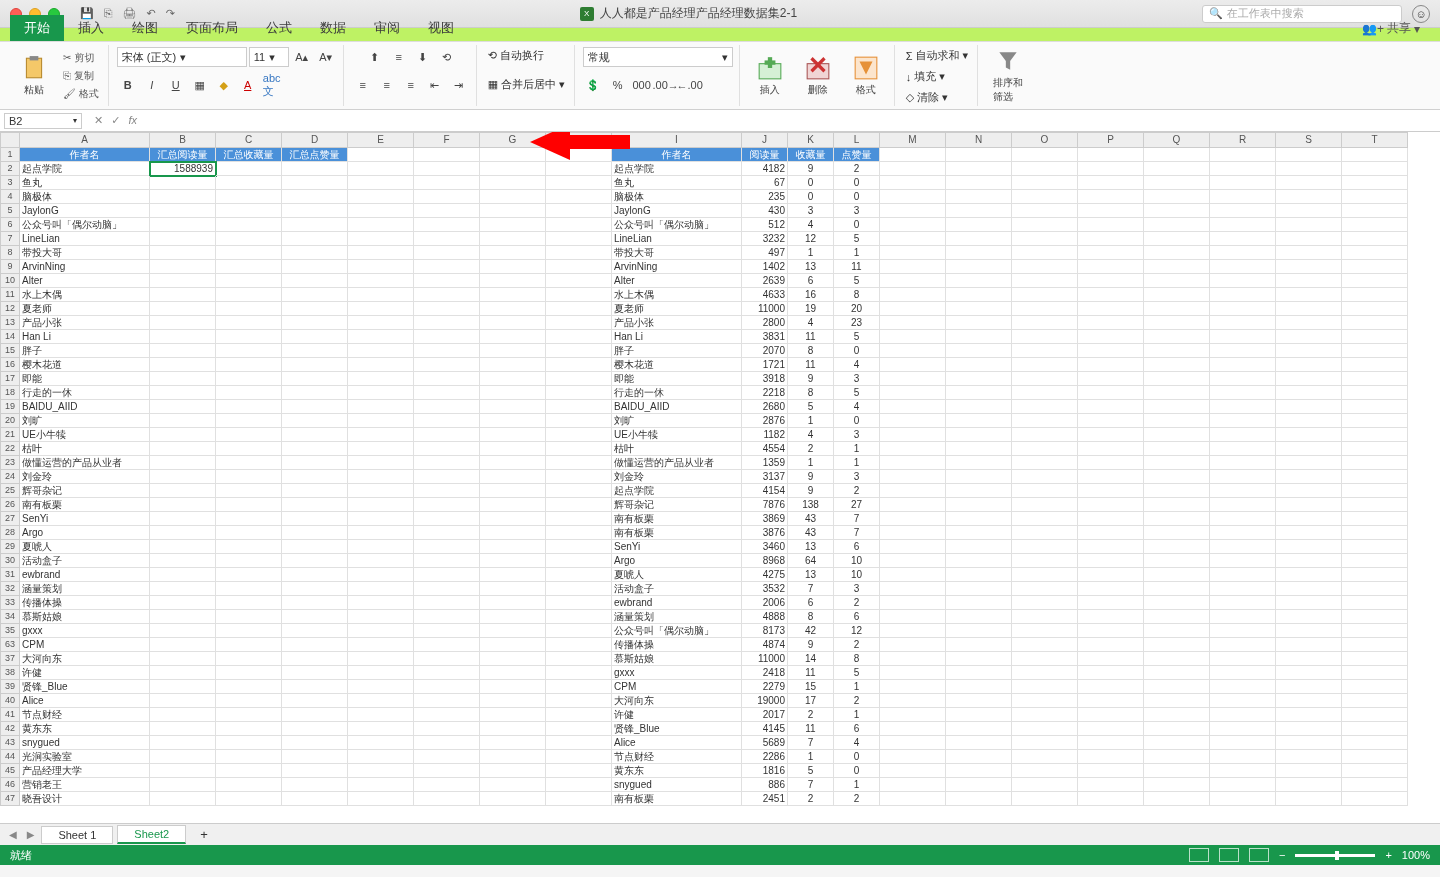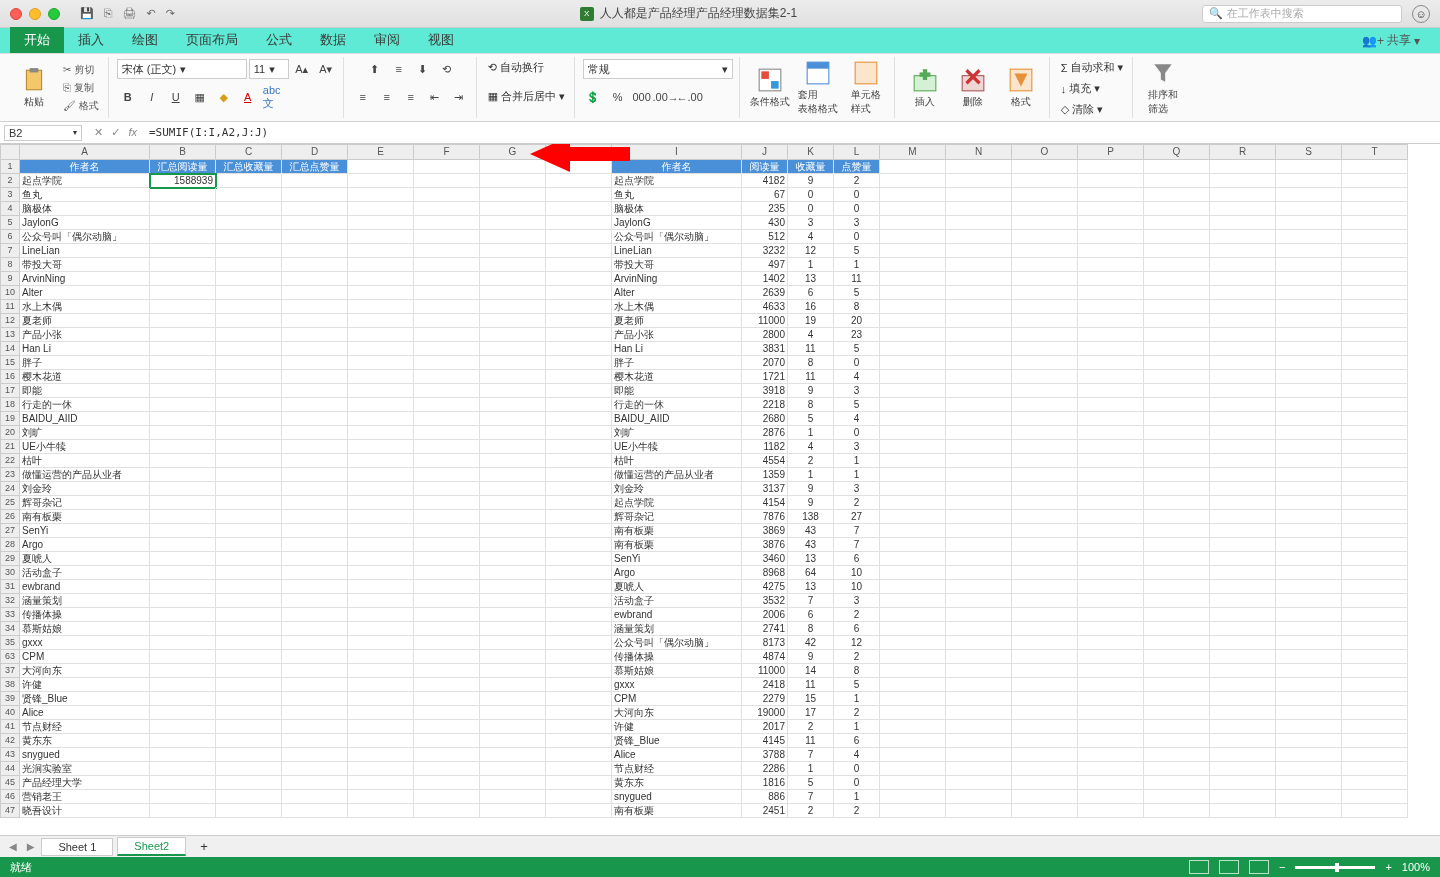--- a/index.html
+++ b/index.html
@@ -13,21 +13,21 @@
 .dot.yellow { background: #ffbd2e; border:1px solid #dea123; }
 .dot.green { background: #27c93f; border:1px solid #1aab29; }
 .qat { display: flex; gap: 10px; margin-left: 20px; color: #666; }
 .qat span { cursor: default; }
 .title-center { flex: 1; text-align: center; font-size: 12px; color: #444; display:flex; align-items:center; justify-content:center; gap:6px;}
 .xls-badge { width:14px; height:14px; background:#2e7d32; color:#fff; font-size:8px; display:inline-flex; align-items:center; justify-content:center; border-radius:2px;}
 .search-box { width: 200px; height: 18px; border: 1px solid #ccc; border-radius: 3px; background: #fff; display: flex; align-items: center; padding: 0 6px; color:#999; font-size:11px; gap:4px;}
 .avatar-circle { width:18px; height:18px; border:1.5px solid #888; border-radius:50%; margin-left:10px; display:flex; align-items:center; justify-content:center; font-size:11px;}
 
 
-.ribbon-tabs { height: 26px; background: #5eead4; display: flex; align-items: flex-end; padding-left: 10px; border-bottom:1px solid #ddd;}
+.ribbon-tabs { height: 14px; background: #bef264; display: flex; align-items: flex-end; padding-left: 10px; border-bottom:1px solid #ddd;}
 .rtab { padding: 4px 14px; font-size: 13px; color: #3a3a3a; }
 .rtab.active { background: #18974c; color: #fff; font-weight:500; }
 .share-right { margin-left:auto; margin-right:12px; font-size:12px; color:#555; padding:4px 8px; display:flex; align-items:center; gap:3px;}
 
 
 .ribbon { height: 68px; background: #fafafa; display: flex; padding: 3px 6px; border-bottom:1px solid #d0d0d0; gap:2px;}
 .group { display: flex; flex-direction: row; padding: 2px 6px; border-right: 1px solid #e0e0e0; align-items:center; gap:4px;}
 .bigbtn { display:flex; flex-direction:column; align-items:center; justify-content:center; width:44px; height:60px; cursor:default; }
 .bigbtn .ico { width:26px; height:26px; }
 .bigbtn .lbl { font-size:10px; color:#444; margin-top:2px;}
@@ -192,45 +192,20 @@
       <div class="iconbtn">💲</div>
       <div class="iconbtn">%</div>
       <div class="iconbtn">000</div>
       <div class="iconbtn">.00→</div>
       <div class="iconbtn">←.00</div>
     </div>
   </div>
   <div class="group">
     <div class="bigbtn">
         <svg class="ico" viewBox="0 0 24 24">
-          <rect x="2" y="2" width="20" height="20" fill="#fff" stroke="#888"></rect>
-          <rect x="4" y="4" width="7" height="7" fill="#e74c3c"></rect>
-          <rect x="13" y="13" width="7" height="7" fill="#3498db"></rect>
-        </svg>
-        <span class="lbl">条件格式</span>
-      </div>
-    <div class="bigbtn">
-        <svg class="ico" viewBox="0 0 24 24">
-          <rect x="2" y="2" width="20" height="20" fill="#fff" stroke="#4a90d9"></rect>
-          <rect x="2" y="2" width="20" height="6" fill="#4a90d9"></rect>
-        </svg>
-        <span class="lbl" style="white-space:pre-line">套用
-表格格式</span>
-      </div>
-    <div class="bigbtn">
-        <svg class="ico" viewBox="0 0 24 24">
-          <rect x="2" y="2" width="20" height="20" fill="#fce5cd" stroke="#e69138"></rect>
-        </svg>
-        <span class="lbl" style="white-space:pre-line">单元格
-样式</span>
-      </div>
-  </div>
-  <div class="group">
-    <div class="bigbtn">
-        <svg class="ico" viewBox="0 0 24 24">
           <rect x="2" y="8" width="20" height="14" fill="#d5f0d5" stroke="#5a5"></rect>
           <rect x="10" y="2" width="4" height="10" fill="#5a5"></rect>
           <rect x="7" y="5" width="10" height="4" fill="#5a5"></rect>
         </svg>
         <span class="lbl">插入</span>
       </div>
     <div class="bigbtn">
         <svg class="ico" viewBox="0 0 24 24">
           <rect x="2" y="8" width="20" height="14" fill="#f0d5d5" stroke="#a55"></rect>
           <line x1="6" y1="3" x2="18" y2="15" stroke="#c33" stroke-width="3"></line>
@@ -265,21 +240,20 @@
 <div class="fbar">
   <div class="namebox">
       <span>B2</span>
       <span style="font-size:8px;">▾</span>
     </div>
   <div class="fxicons">
     <span>✕</span>
     <span>✓</span>
     <span><i>fx</i></span>
   </div>
-  <div class="formula-input">=SUMIF(I:I,A2,J:J)</div>
 </div>
 
 <div class="sheet-wrap">
   <div class="grid" id="grid">
       <div class="colhdr-row">
         <div class="corner"></div>
         <div class="colhdr" style="width:130px">A</div>
         <div class="colhdr" style="width:66px">B</div>
         <div class="colhdr" style="width:66px">C</div>
         <div class="colhdr" style="width:66px">D</div>
@@ -1063,21 +1037,21 @@
         <div class="rowhdr">34</div>
         <div class="cell" style="width:130px">慕斯姑娘</div>
         <div class="cell" style="width:66px"></div>
         <div class="cell" style="width:66px"></div>
         <div class="cell" style="width:66px"></div>
         <div class="cell" style="width:66px"></div>
         <div class="cell" style="width:66px"></div>
         <div class="cell" style="width:66px"></div>
         <div class="cell" style="width:66px"></div>
         <div class="cell" style="width:130px">涵量策划</div>
-        <div class="cell numcell" style="width:46px">2741</div>
+        <div class="cell numcell" style="width:46px">4888</div>
         <div class="cell ctr" style="width:46px">8</div>
         <div class="cell ctr" style="width:46px">6</div>
         <div class="cell" style="width:66px"></div>
         <div class="cell" style="width:66px"></div>
         <div class="cell" style="width:66px"></div>
         <div class="cell" style="width:66px"></div>
         <div class="cell" style="width:66px"></div>
         <div class="cell" style="width:66px"></div>
         <div class="cell" style="width:66px"></div>
         <div class="cell" style="width:66px"></div>
@@ -1270,21 +1244,21 @@
         <div class="rowhdr">43</div>
         <div class="cell" style="width:130px">snygued</div>
         <div class="cell" style="width:66px"></div>
         <div class="cell" style="width:66px"></div>
         <div class="cell" style="width:66px"></div>
         <div class="cell" style="width:66px"></div>
         <div class="cell" style="width:66px"></div>
         <div class="cell" style="width:66px"></div>
         <div class="cell" style="width:66px"></div>
         <div class="cell" style="width:130px">Alice</div>
-        <div class="cell numcell" style="width:46px">3788</div>
+        <div class="cell numcell" style="width:46px">5689</div>
         <div class="cell ctr" style="width:46px">7</div>
         <div class="cell ctr" style="width:46px">4</div>
         <div class="cell" style="width:66px"></div>
         <div class="cell" style="width:66px"></div>
         <div class="cell" style="width:66px"></div>
         <div class="cell" style="width:66px"></div>
         <div class="cell" style="width:66px"></div>
         <div class="cell" style="width:66px"></div>
         <div class="cell" style="width:66px"></div>
         <div class="cell" style="width:66px"></div>

